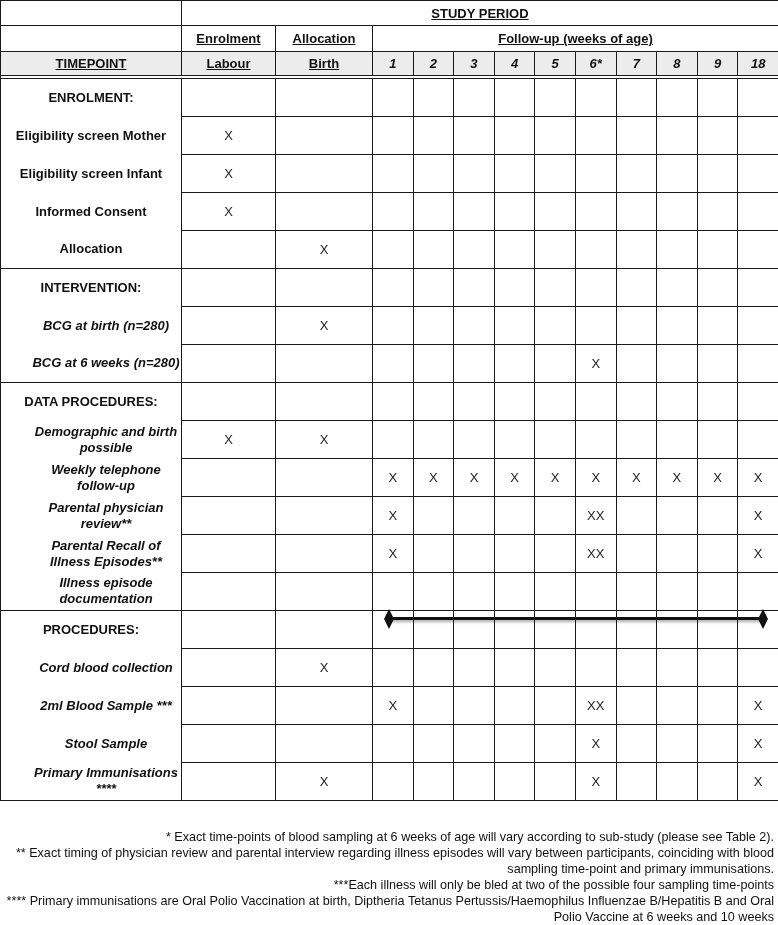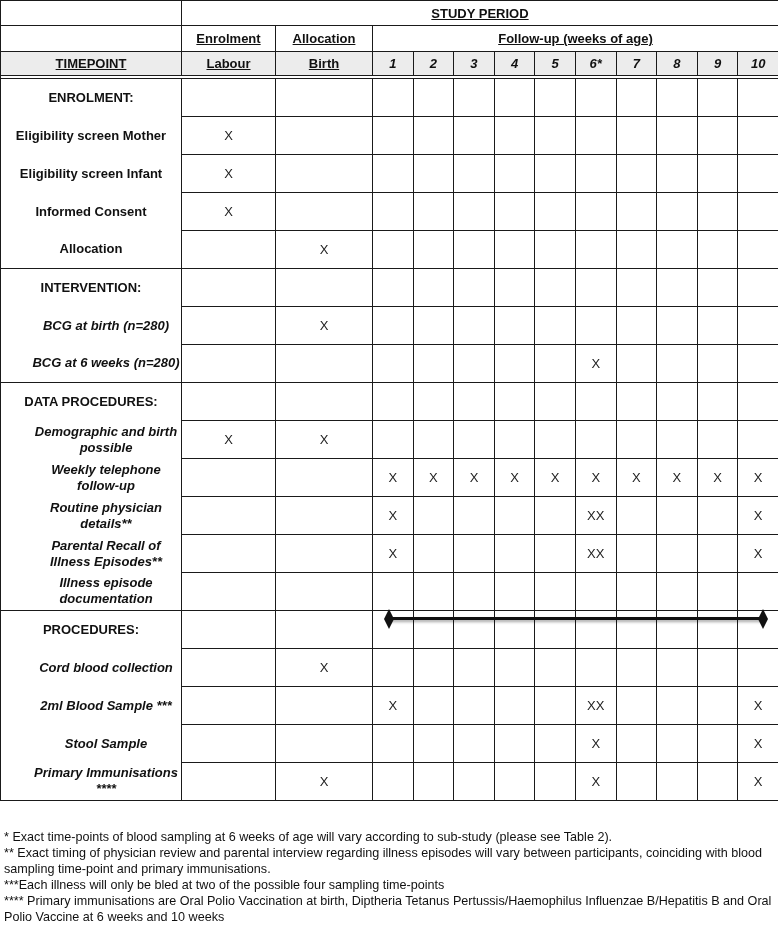--- a/index.html
+++ b/index.html
@@ -21,21 +21,21 @@
   .mark { font-size:14px; font-weight:normal; color:#222; }
   .thick-top td { border-top:2.5px solid #111; }
   .arrow-wrap { position:absolute; left:384px; top:609px; width:384px; height:20px; pointer-events:none; }
   .arrow-line { position:absolute; left:6px; right:6px; top:8px; height:3px; background:#111;
                 box-shadow:0 2px 3px rgba(0,0,0,0.35); }
   .diamond { position:absolute; top:0; width:10px; height:20px; }
   .diamond.l { left:0; }
   .diamond.r { right:0; }
   .footnotes { position:absolute; left:4px; top:829px; width:770px; font-size:12.6px; line-height:16px;
                font-family:"Liberation Sans", sans-serif; color:#111; }
-  .footnotes p { margin:0; }
+  .footnotes p { margin:0;text-align:right; }
 </style>
 </head>
 <body>
 
 <div class="sched">
   <table class="grid">
     <colgroup>
       <col style="width:181px">
         <col style="width:94px">
         <col style="width:97px">
@@ -67,21 +67,21 @@
         <td class="bold">Birth</td>
       <td class="wk">1</td>
           <td class="wk">2</td>
           <td class="wk">3</td>
           <td class="wk">4</td>
           <td class="wk">5</td>
           <td class="wk">6*</td>
           <td class="wk">7</td>
           <td class="wk">8</td>
           <td class="wk">9</td>
-          <td class="wk">10</td>
+          <td class="wk">18</td>
         </tr>
       <tr class="sep">
           <td colspan="13"></td>
         </tr>
     <tr class="row">
           <td class="lbl" style="border-bottom: none;">ENROLMENT:</td>
           <td class="mark"></td>
           <td class="mark"></td>
           <td class="mark"></td>
           <td class="mark"></td>
@@ -238,21 +238,21 @@
           <td class="mark">X</td>
           <td class="mark">X</td>
           <td class="mark">X</td>
           <td class="mark">X</td>
           <td class="mark">X</td>
           <td class="mark">X</td>
           <td class="mark">X</td>
           <td class="mark">X</td>
         </tr>
         <tr class="row">
-          <td class="lbl it" style="border-top: none; border-bottom: none;">Routine physician details**</td>
+          <td class="lbl it" style="border-top: none; border-bottom: none;">Parental physician review**</td>
           <td class="mark"></td>
           <td class="mark"></td>
           <td class="mark">X</td>
           <td class="mark"></td>
           <td class="mark"></td>
           <td class="mark"></td>
           <td class="mark"></td>
           <td class="mark">XX</td>
           <td class="mark"></td>
           <td class="mark"></td>

